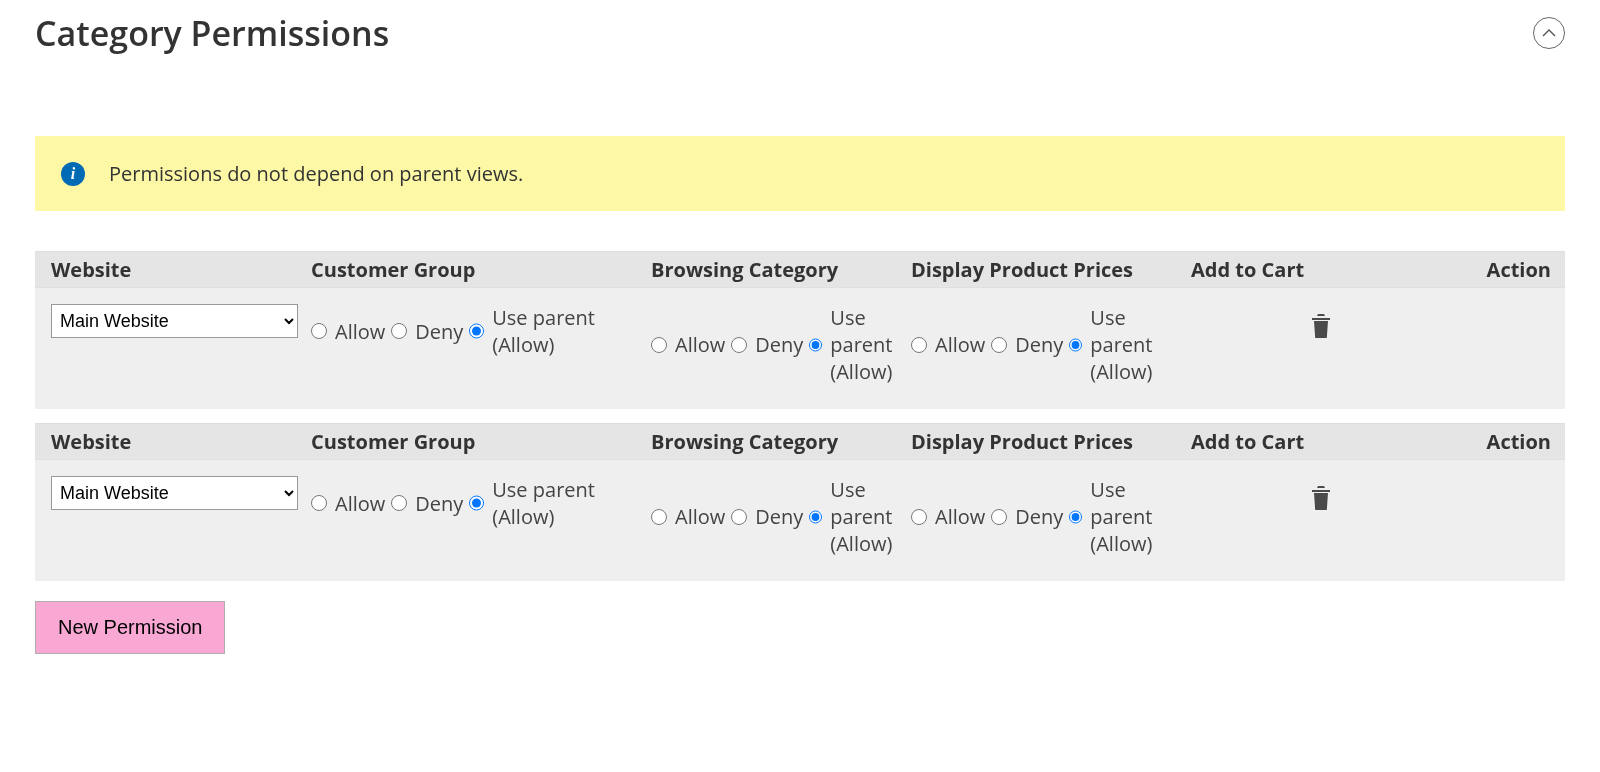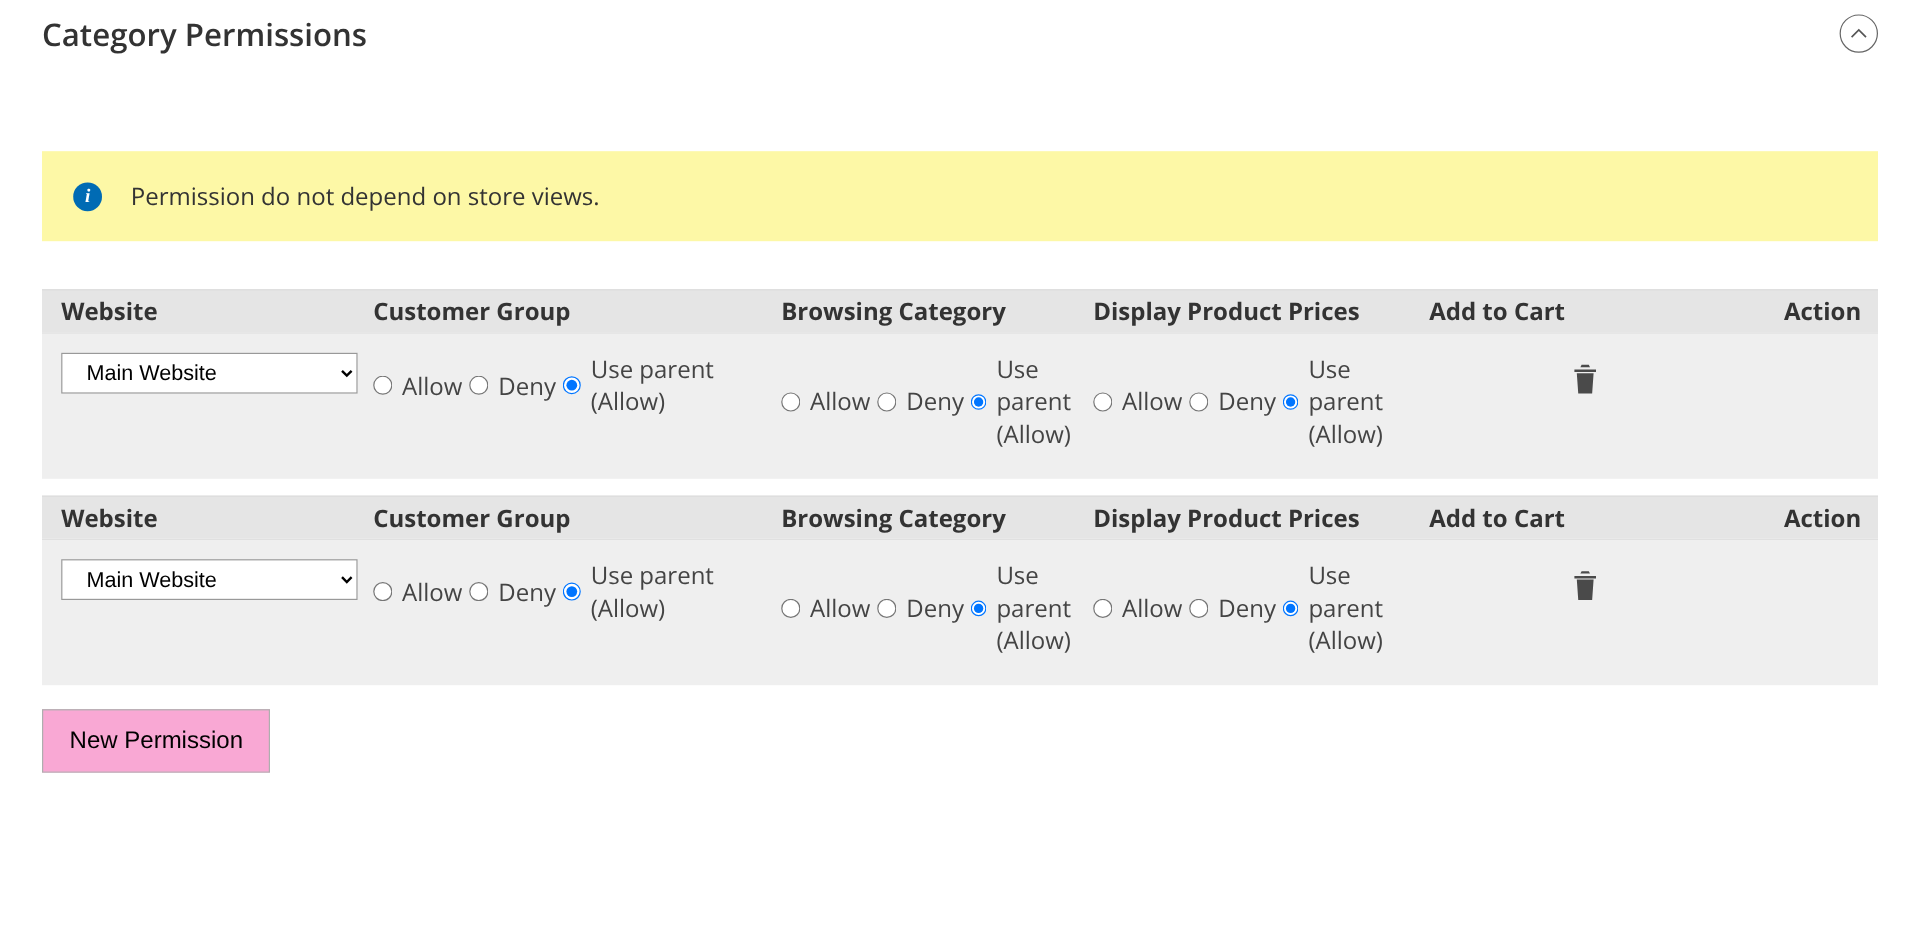--- a/index.html
+++ b/index.html
@@ -11,21 +11,21 @@
     background: #fff;
     font-size: 20px;
   }
   .header {
     display: flex;
     align-items: center;
     justify-content: space-between;
     padding: 10px 0 20px 0;
   }
   .header h1 {
-    font-size: 26px;
+    font-size: 34px;
     font-weight: 600;
     margin: 0;
     color: #333;
   }
   .collapse-btn {
     width: 32px;
     height: 32px;
     border: 1px solid #666;
     border-radius: 50%;
     background: #fff;
@@ -67,21 +67,21 @@
     grid-template-columns: 260px 340px 260px 280px 260px 100px;
     background:#efefef;
     padding: 16px 16px 24px 16px;
     align-items:start;
     border-top:1px solid #e0e0e0;
     margin-bottom:14px;
   }
   select.select {
     width: 95%;
     font-size: 18px;
-    padding: 4px 16px;
+    padding: 4px 4px;
     border:1px solid #999;
     background:#fff;
     height:34px;
   }
   .radio-group { display:flex; flex-direction:row; gap:6px; font-size:20px; color:#444;}
   .radio-group label { display:flex; align-items:center; gap:8px; cursor:pointer;}
   .radio-group input[type="radio"]{
     width:16px;height:16px;margin:0;
   }
   .trash {
@@ -108,21 +108,21 @@
   <h1>Category Permissions</h1>
   <div class="collapse-btn">
     <svg width="14" height="10" viewBox="0 0 14 10">
       <path d="M1 8 L7 2 L13 8" stroke="#555" stroke-width="1.4" fill="none"></path>
     </svg>
   </div>
 </div>
 
 <div class="info-banner">
   <div class="info-icon">i</div>
-  <div class="info-text">Permission do not depend on store views.</div>
+  <div class="info-text">Permissions do not depend on parent views.</div>
 </div>
 
 <div class="perm-table">
 
   <div class="perm-head">
     <div>Website</div>
     <div>Customer Group</div>
     <div>Browsing Category</div>
     <div>Display Product Prices</div>
     <div>Add to Cart</div>

